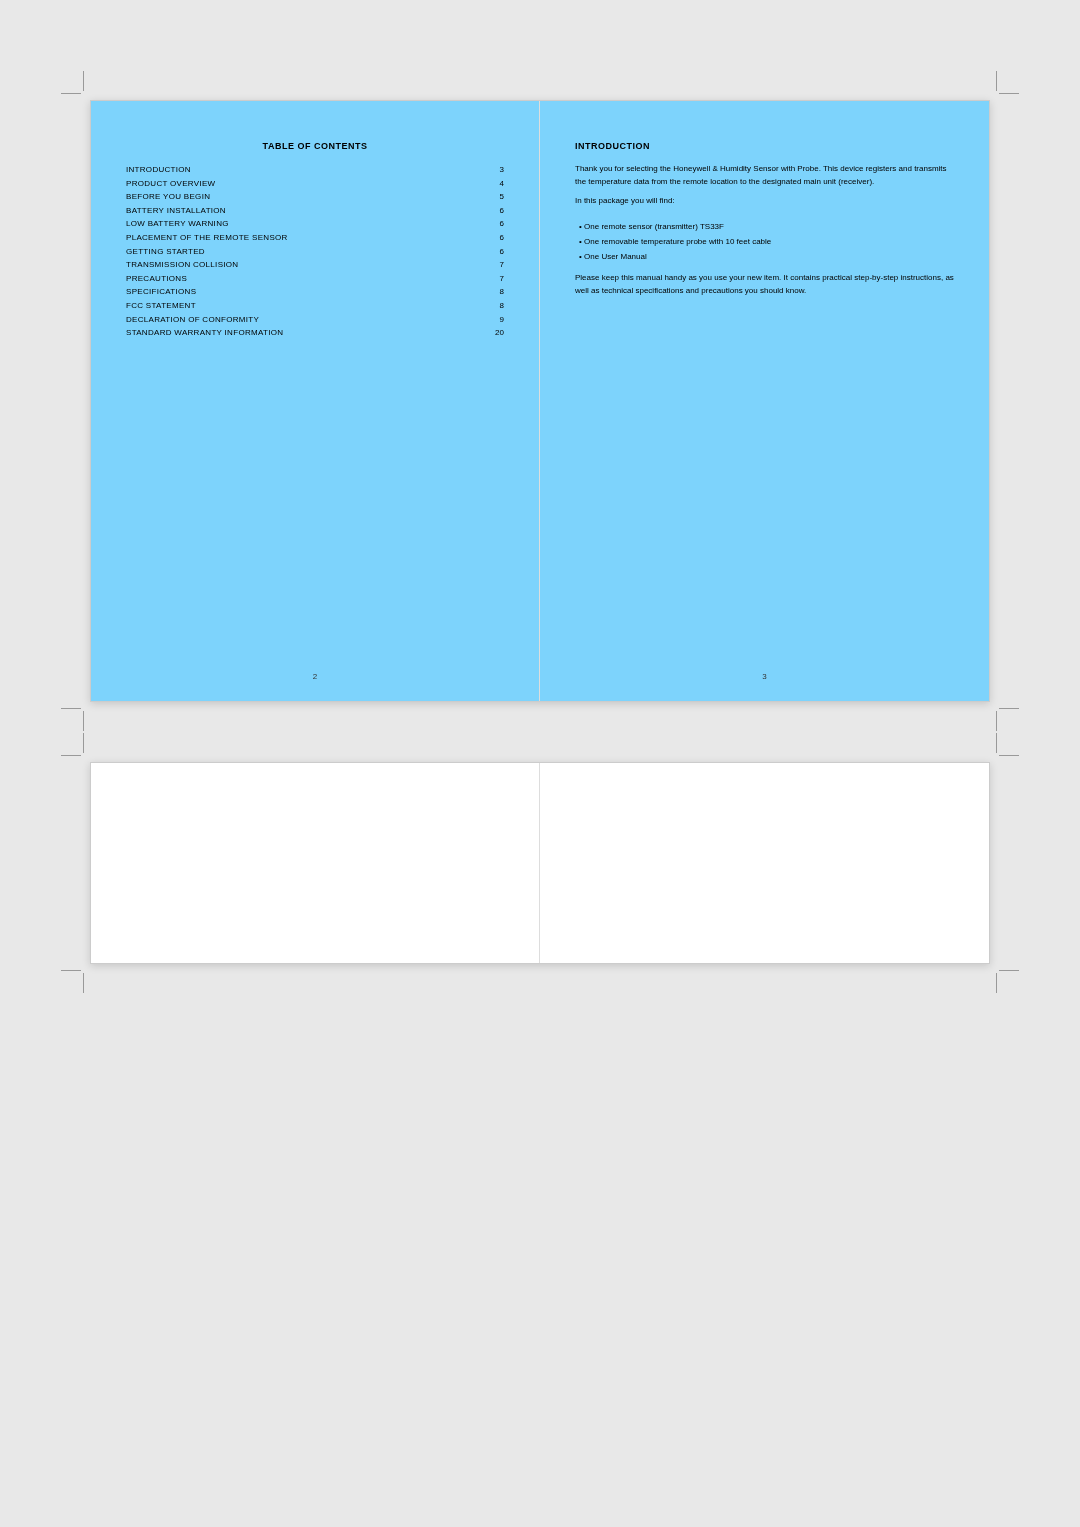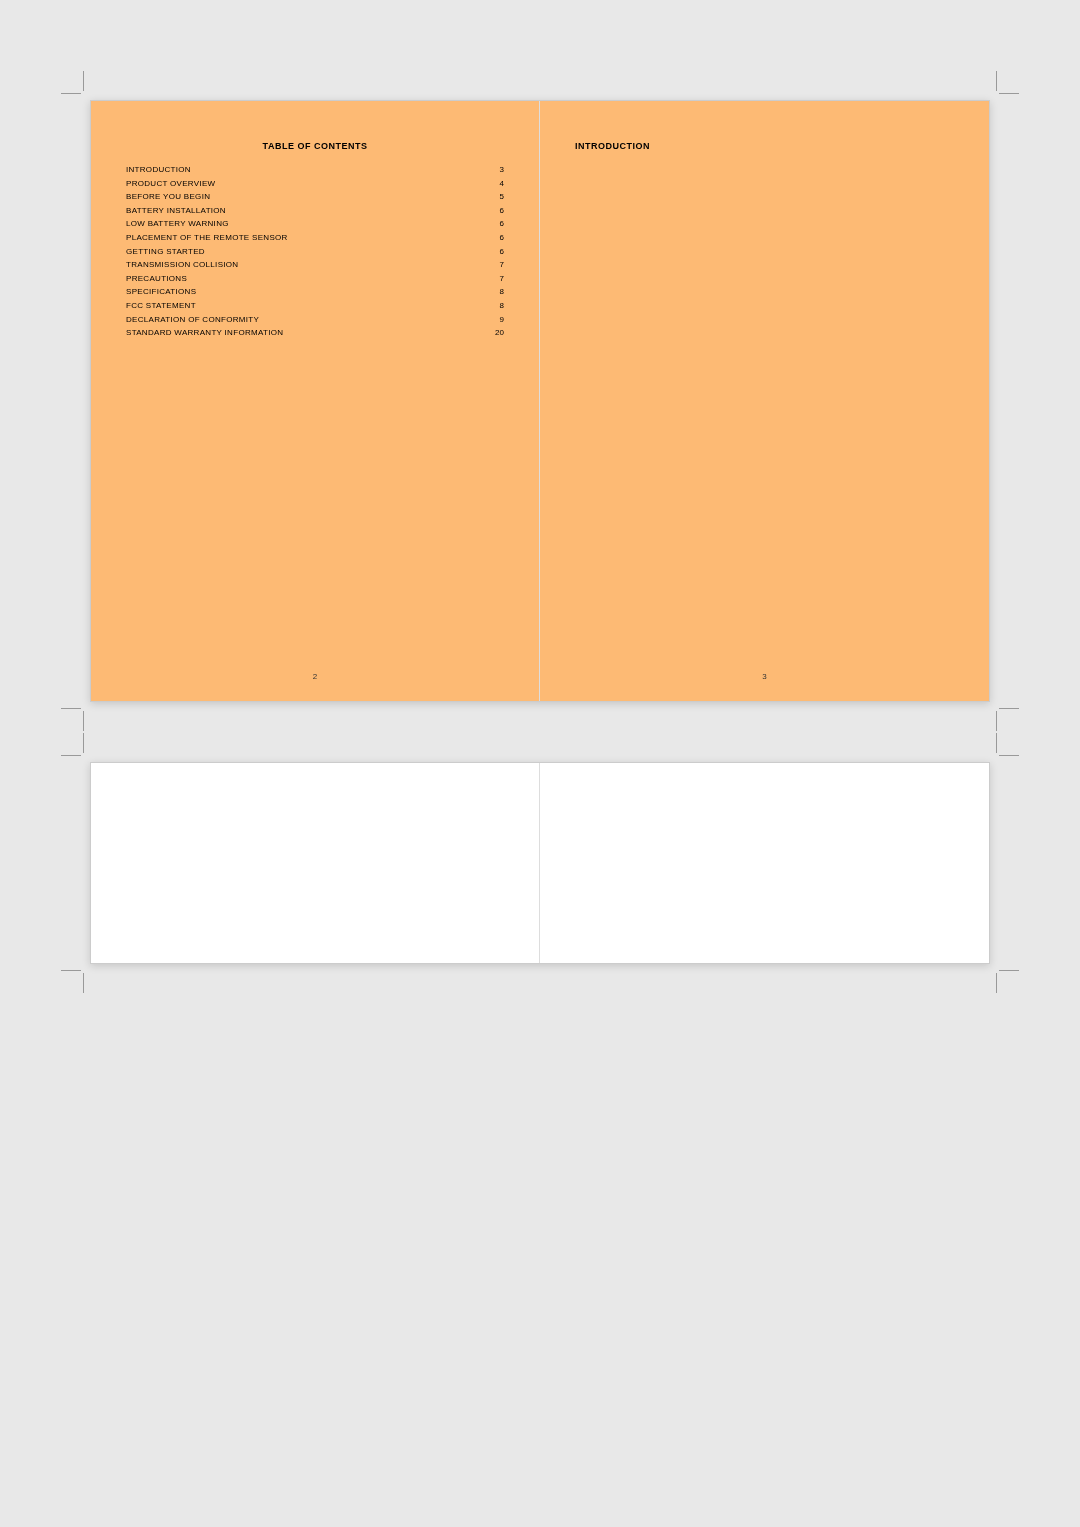--- a/index.html
+++ b/index.html
@@ -16,21 +16,21 @@
       width: 1080px;
       min-height: 1527px;
       background: #e8e8e8;
       display: flex;
       flex-direction: column;
       align-items: center;
       padding: 40px 0;
     }
     .book-spread {
       width: 900px;
-      background: #fdba74;
+      background: #7dd3fc;
       display: flex;
       flex-direction: row;
       border: 1px solid #ccc;
       box-shadow: 0 2px 8px rgba(0,0,0,0.15);
       position: relative;
       margin-top: 60px;
     }
     
     .corner-mark {
       position: absolute;
@@ -238,22 +238,34 @@
             </tr>
           </tbody>
       </table>
 
       <div class="page-number page-number-left">2</div>
     </div>
 
     <div class="page-right">
       <div class="section-title section-title-right">INTRODUCTION</div>
 
-
-
+      <div class="intro-text">
+        <p>Thank you for selecting the Honeywell &amp; Humidity Sensor with Probe. This device registers and transmits the temperature data from the remote location to the designated main unit (receiver).</p>
+        <p>In this package you will find:</p>
+      </div>
+
+      <ul class="intro-list" id="package-list">
+      <li>One remote sensor (transmitter) TS33F</li>
+          <li>One removable temperature probe with 10 feet cable</li>
+          <li>One User Manual</li>
+        </ul>
+
+      <div class="intro-text">
+        <p>Please keep this manual handy as you use your new item. It contains practical step-by-step instructions, as well as technical specifications and precautions you should know.</p>
+      </div>
 
       <div class="page-number page-number-right">3</div>
     </div>
   </div>
 
   <div class="bottom-spread">
 
     <div class="corner-mark" style="top:-8px;left:-30px;"></div>
     <div class="corner-mark-v" style="top:-30px;left:-8px;"></div>
     <div class="corner-mark" style="top:-8px;right:-30px;"></div>

